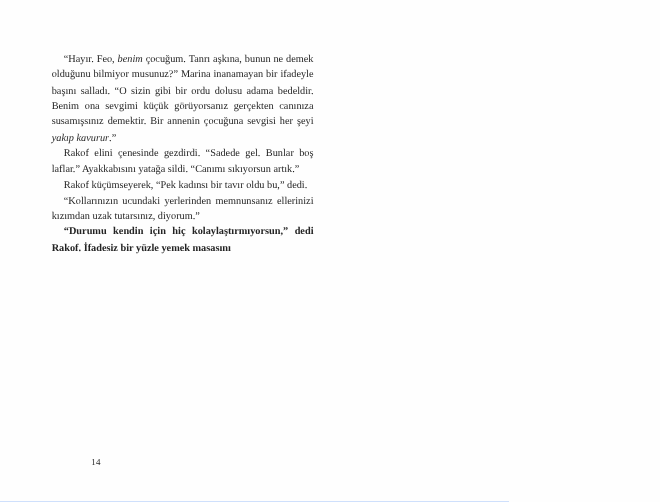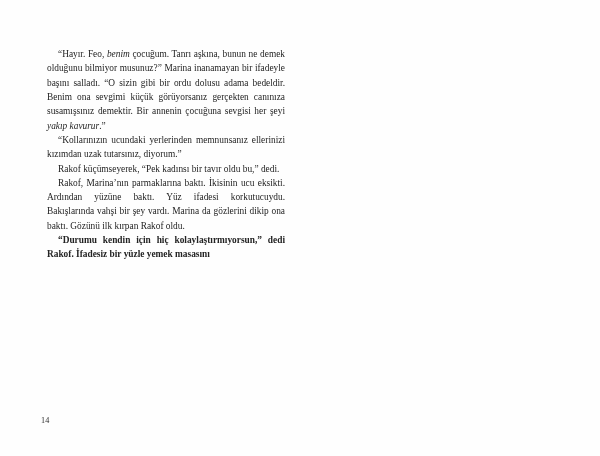--- a/index.html
+++ b/index.html
@@ -54,39 +54,40 @@
   }
   em {
     font-style: italic;
   }
   .folio {
     position: absolute;
     bottom: 0;
     font-size: 8.2px;
     letter-spacing: 0.2px;
     color: #2c2c2c;
+    margin-left: 42px;
   }
   .folio-left {
     left: 41px;
     top: 416px;
   }
 </style>
 </head>
 <body>
 
 <div id="spread">
 
   <div class="page page-left">
     <div class="textblock">
 
       <p class="para"><span>“Hayır. Feo, </span><em>benim</em><span> çocuğum. Tanrı aşkına, bunun ne demek olduğunu bilmiyor musunuz?” Marina inanamayan bir ifadeyle başını salladı. “O sizin gibi bir ordu dolusu adama bedeldir. Benim ona sevgimi küçük görüyorsanız gerçekten canınıza susamışsınız demektir. Bir annenin çocuğuna sevgisi her şeyi </span><em>yakıp kavurur</em><span>.”</span></p>
 
+      <p class="para">Rakof elini çenesinde gezdirdi. “Sadede gel. Bunlar boş laflar.” Ayakkabısını yatağa sildi. “Canımı sıkıyorsun artık.”</p>
+      <p class="para">Rakof küçümseyerek, “Pek kadınsı bir tavır oldu bu,” dedi.</p>
       <p class="para">“Kollarınızın ucundaki yerlerinden memnunsanız ellerinizi kızımdan uzak tutarsınız, diyorum.”</p>
-      <p class="para">Rakof küçümseyerek, “Pek kadınsı bir tavır oldu bu,” dedi.</p>
-      <p class="para">Rakof, Marina’nın parmaklarına baktı. İkisinin ucu eksikti. Ardından yüzüne baktı. Yüz ifadesi korkutucuydu. Bakışlarında vahşi bir şey vardı. Marina da gözlerini dikip ona baktı. Gözünü ilk kırpan Rakof oldu.</p>
       <p class="para">“Durumu kendin için hiç kolaylaştırmıyorsun,” dedi Rakof. İfadesiz bir yüzle yemek masasını</p>
 
     </div>
     <div class="folio folio-left">14</div>
   </div>
 
   <div class="page page-right">
     
     
   </div>

